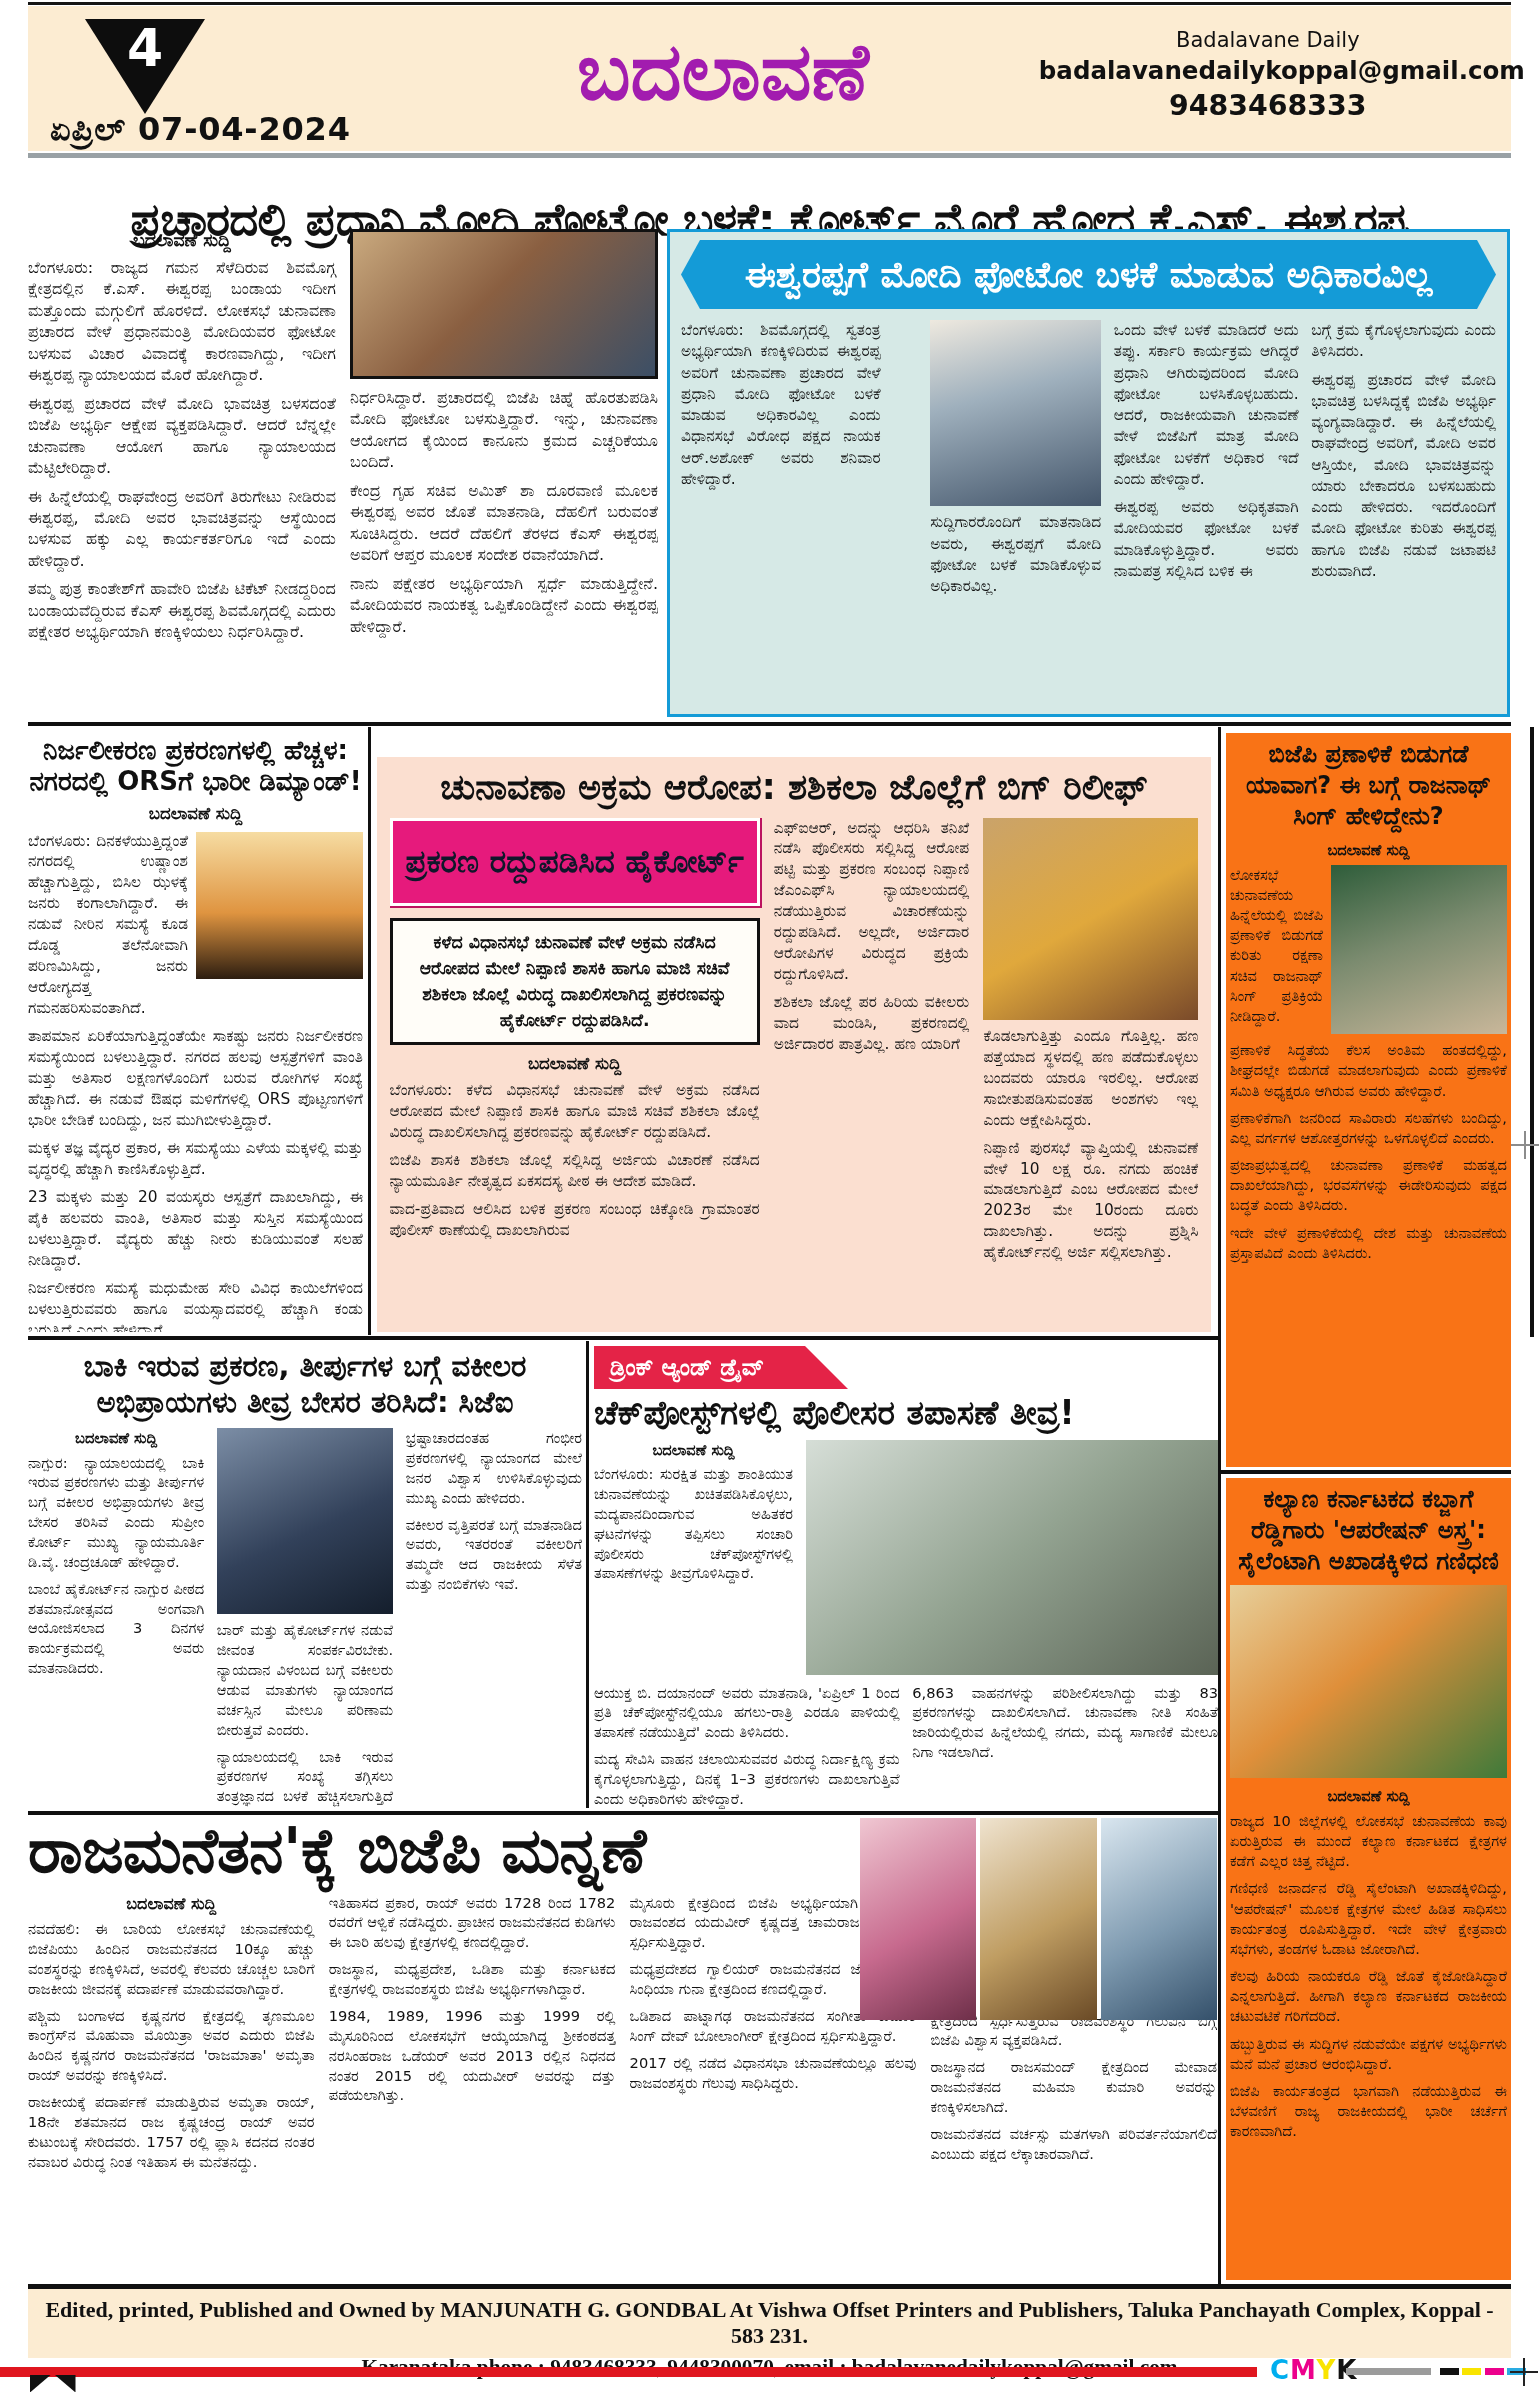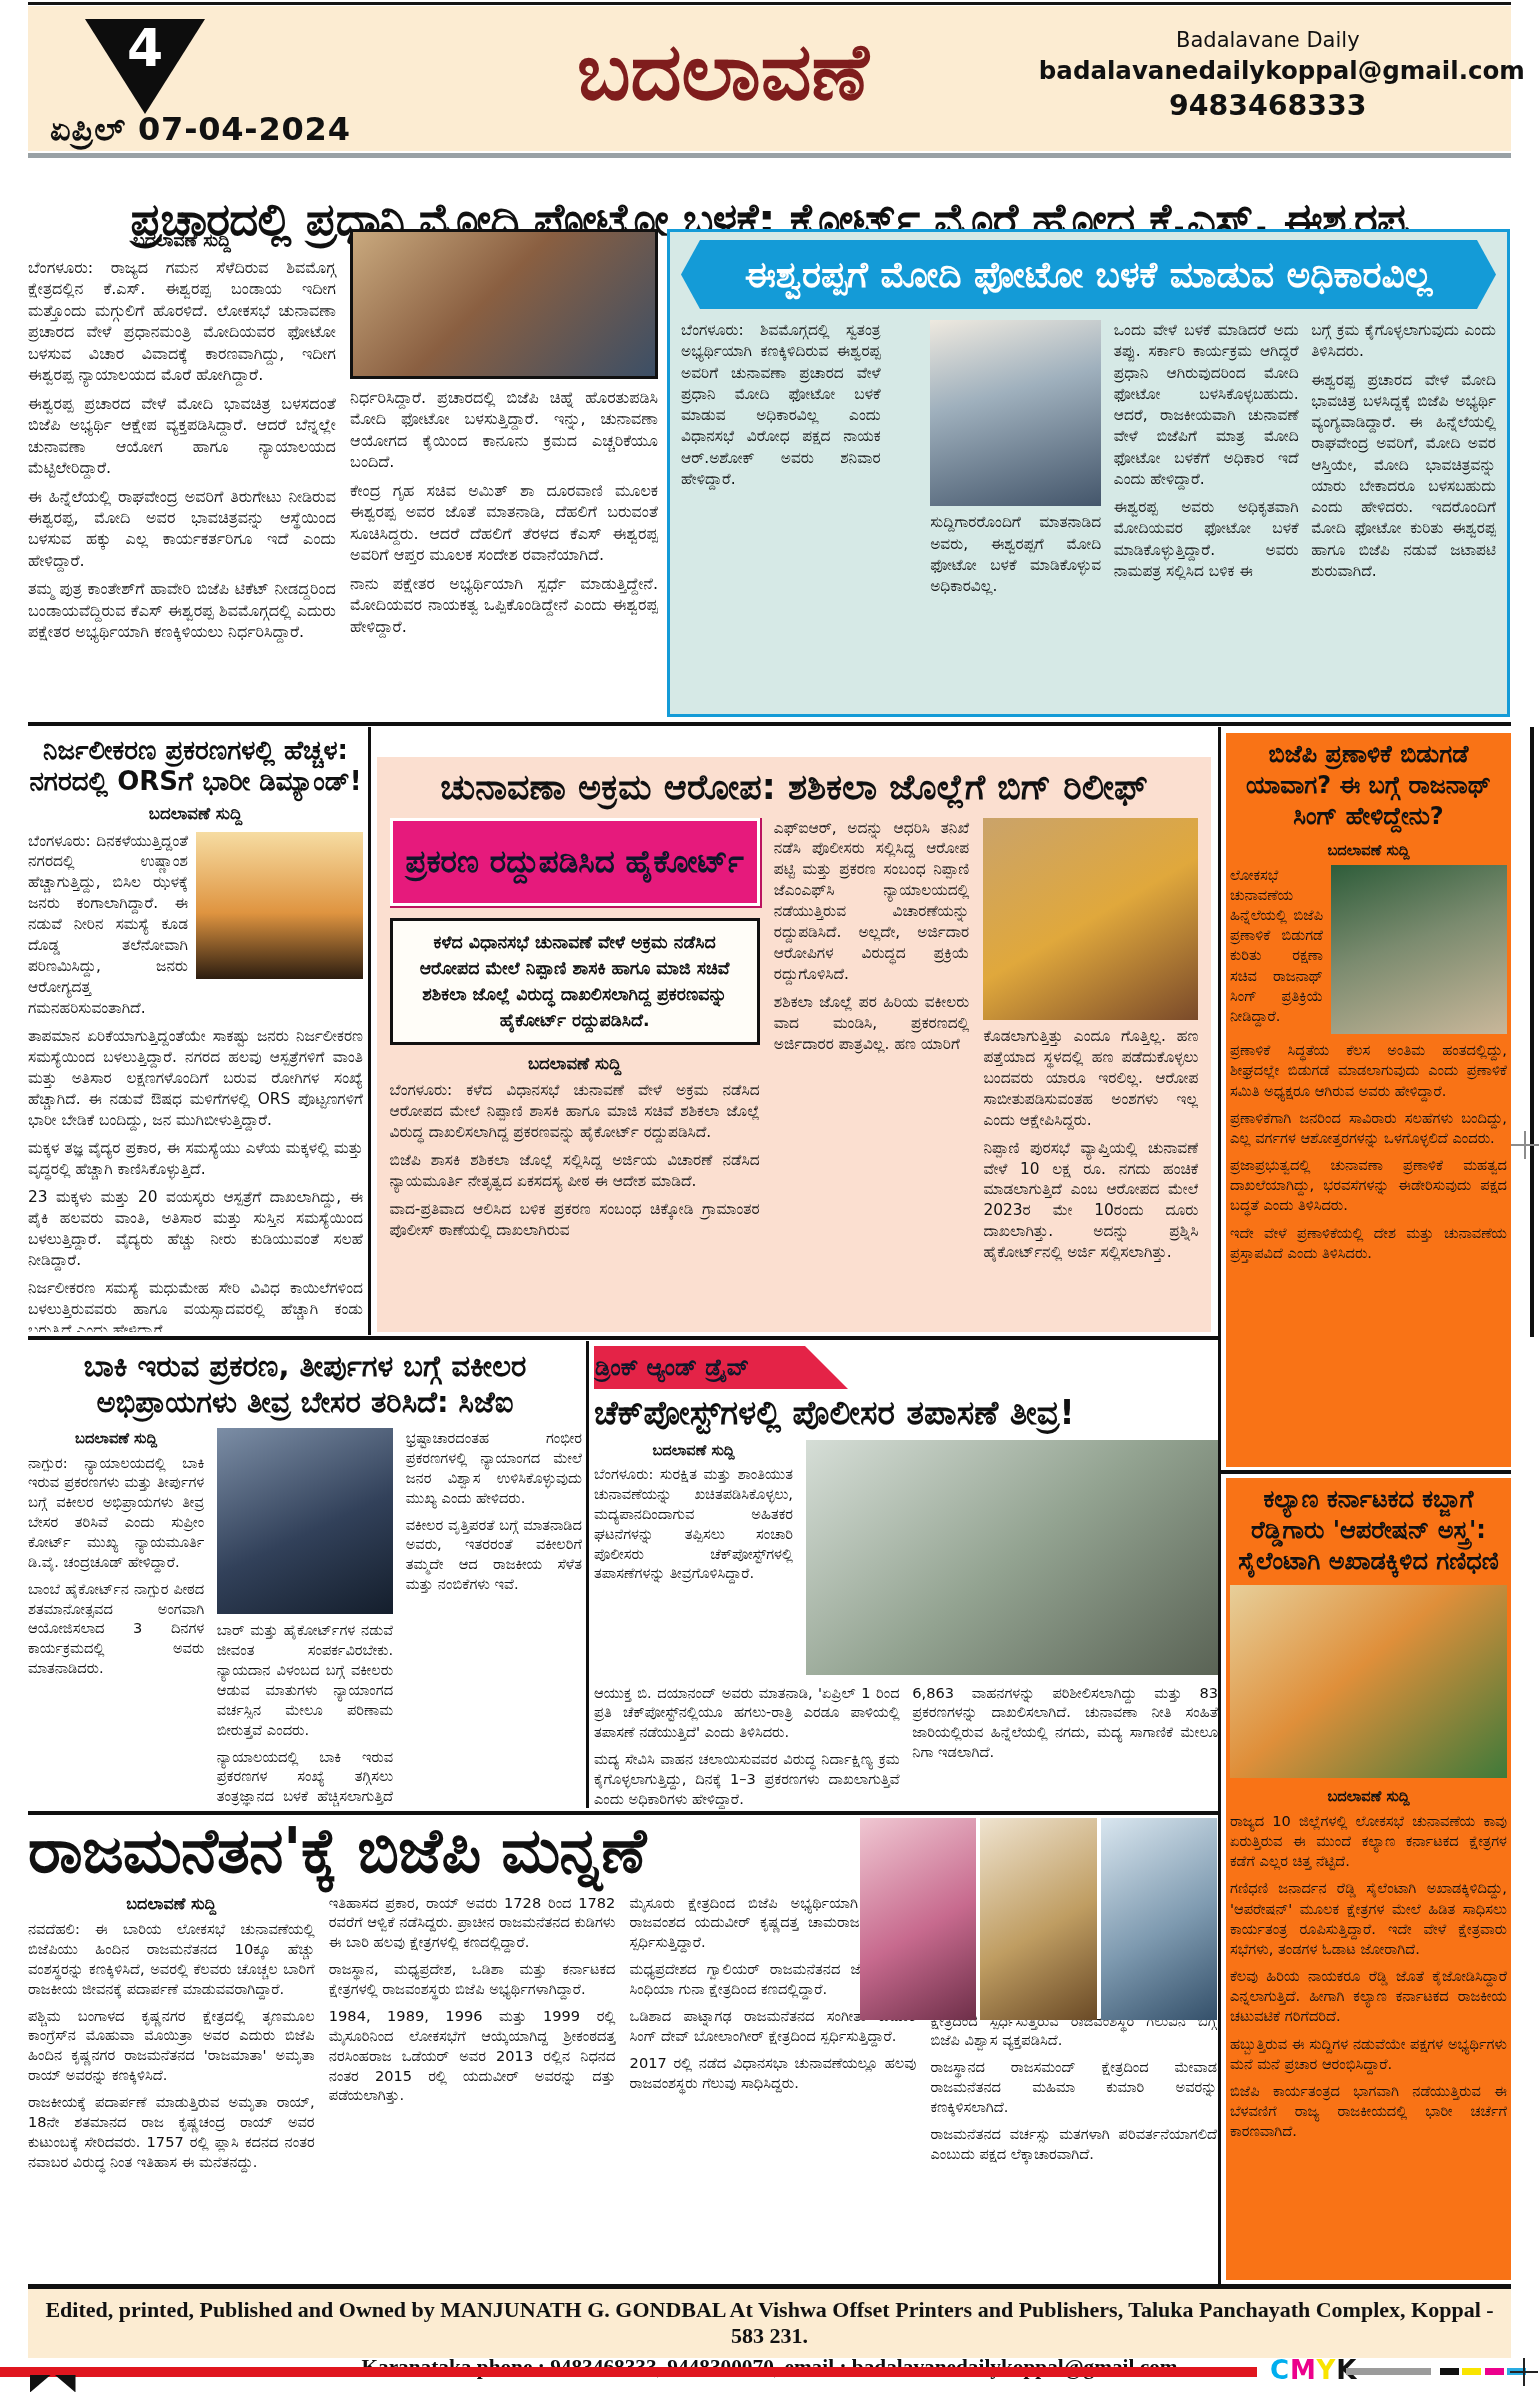--- a/index.html
+++ b/index.html
@@ -11,21 +11,21 @@
   .photo{background:#8a8a8a;}
   
   #topstrip{left:28px;top:1.6px;width:1483px;height:3.2px;background:#151515;}
   
   #masthead{left:28px;top:6.3px;width:1483px;height:145px;background:#fcecd2;}
   #tri{position:absolute;left:57px;top:12.6px;width:120px;height:95px;background:#0d0d0d;
        clip-path:polygon(0 0,100% 0,50% 100%);display:flex;justify-content:center;}
   #tri span{color:#fff;font-size:52px;font-weight:bold;line-height:1.15;}
   #edition-date{position:absolute;left:22px;top:104px;width:371px;font-size:32px;font-weight:800;letter-spacing:0.8px;}
   #np-title{position:absolute;left:458px;top:27px;width:474px;text-align:center;
-            font-size:79px;font-weight:bold;color:#7f1d1d;line-height:1.0;}
+            font-size:79px;font-weight:bold;color:#a21caf;line-height:1.0;}
   #contact{position:absolute;right:14.2px;top:20.5px;width:458px;text-align:center;line-height:1.32;}
   #contact .l1{font-size:21px;font-weight:400;}
   #contact .l2{font-size:24.5px;font-weight:800;}
   #contact .l3{font-size:28.4px;font-weight:800;}
   #grayrule{left:28px;top:153px;width:1483px;height:4.7px;background:#99a1a5;}
   
   #main-headline{left:28px;top:163px;width:1483px;height:58px;font-size:45px;font-weight:bold;
                  text-align:center;letter-spacing:-0.8px;white-space:nowrap;overflow:hidden;}
   
   #lead-story{left:28px;top:229px;width:630px;height:488px;display:flex;gap:14.2px;overflow:hidden;
@@ -91,22 +91,22 @@
        background:linear-gradient(140deg,#e7cf9a 0%,#df8f3a 45%,#3f7a3a 100%);}
   
   #cji{left:28px;top:1346px;width:554px;height:463px;overflow:hidden;font-size:14.6px;line-height:1.36;}
   #cji h2{font-size:29px;text-align:center;margin:1.6px 0 8px;line-height:1.25;}
   #cji .cols{display:flex;gap:12.6px;}
   #cji .cols>div{flex:1;min-width:0;}
   #cji-photo{width:100%;height:186px;margin-bottom:6.3px;
        background:linear-gradient(155deg,#7c8ea6 0%,#32415a 55%,#141e2c 100%);}
   
   #checkpost{left:594px;top:1346px;width:624px;height:463px;overflow:hidden;font-size:14.6px;line-height:1.36;}
-  #dd-tag{width:254px;height:43px;background:#e42347;color:#0f172a;font-size:23px;font-weight:bold;
-     display:flex;align-items:center;padding-left:1px;box-sizing:border-box;
+  #dd-tag{width:254px;height:43px;background:#e42347;color:#ffffff;font-size:23px;font-weight:bold;
+     display:flex;align-items:center;padding-left:16px;box-sizing:border-box;
      clip-path:polygon(0 0,calc(100% - 43px) 0,100% 100%,0 100%);}
   #checkpost h2{font-size:33px;margin:6.3px 0 8px;line-height:1.1;}
   #checkpost .row{display:flex;gap:12.6px;}
   #checkpost .row .c1{width:199px;flex:none;}
   #police-check-photo{flex:1;height:235px;
        background:linear-gradient(140deg,#d6ded7 0%,#93a391 50%,#5a6355 100%);}
   #checkpost .bot{display:flex;gap:12.6px;margin-top:8px;}
   #checkpost .bot>div{flex:1;min-width:0;}
   
   #royals{left:28px;top:1818px;width:1189px;height:463px;overflow:hidden;}

